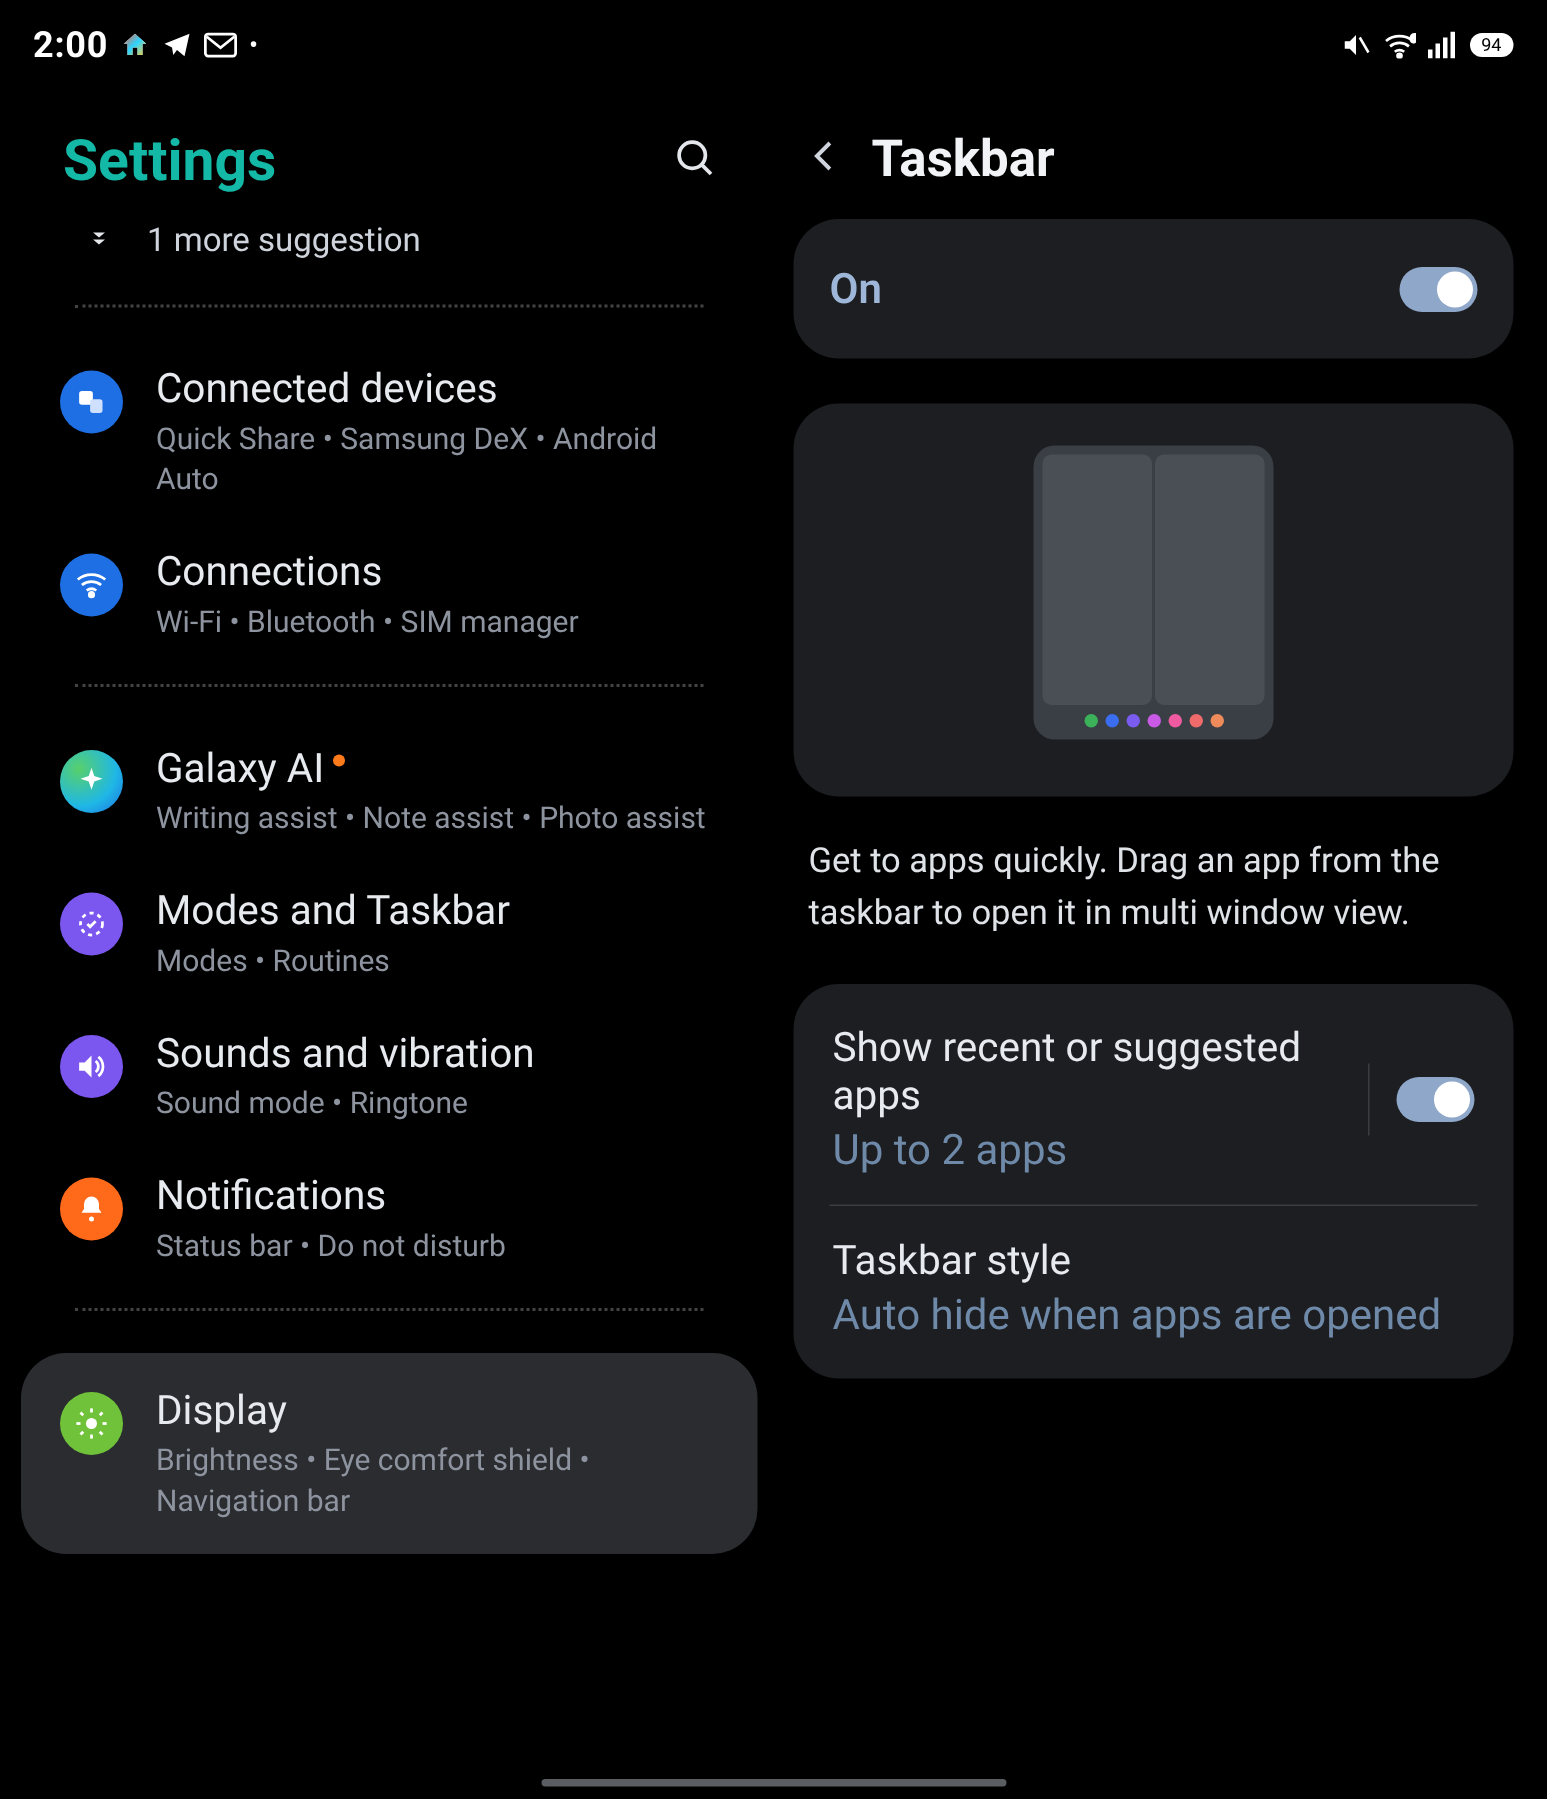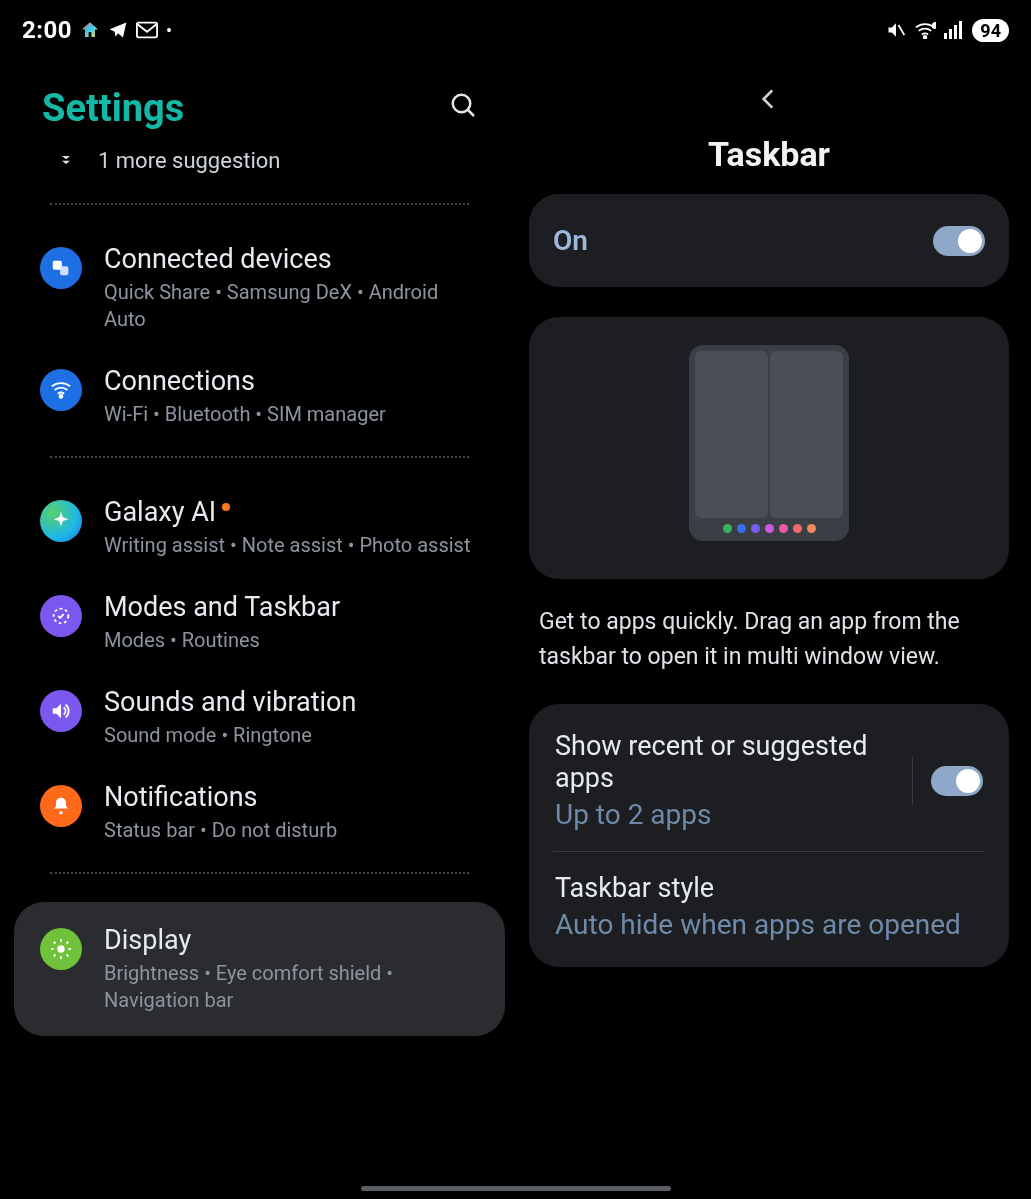--- a/index.html
+++ b/index.html
@@ -17,21 +17,21 @@
     justify-content: space-between;
     align-items: center;
     padding: 8px 22px 4px 22px;
     height: 56px;
   }
   .status-left { display:flex; align-items:center; gap:8px; }
   .status-right { display:flex; align-items:center; gap:8px; }
   .clock { font-size: 24px; font-weight: 700; letter-spacing: 0.5px; color:#fff;}
   .battery-pill {
     background:#fff; color:#000; border-radius:14px;
-    padding:1px 8px; font-weight:700; font-size:18px;
+    padding:1px 8px; font-weight:400; font-size:12px;
   }
   .sbicon { display:inline-flex; }
 
   
   .panes { display:flex; width:100%; height:calc(100% - 56px - 20px); }
   .left  { width: 505px; padding: 0 0 0 14px; display:flex; flex-direction:column; }
   .right { flex:1; padding: 0 22px 0 24px; display:flex; flex-direction:column; }
 
   
   .left-header {
@@ -69,21 +69,21 @@
     background:#2a2c30; border-radius:30px; padding: 22px 30px 22px 26px;
     margin: 6px 0 0 0;
   }
 
   .badge-dot {
     width:8px; height:8px; border-radius:50%; background:#ff7a1a; display:inline-block;
     margin-left:6px; vertical-align: super;
   }
 
   
-  .right-header { display:flex; align-items:center; gap:18px; padding: 30px 8px 20px 8px; flex-direction: column; }
+  .right-header { display:flex; align-items:center; gap:18px; padding: 30px 8px 20px 8px; }
   .right-title  { font-size: 34px; font-weight:700; color:#f1f3f6; }
 
   .card {
     background:#1c1e21; border-radius:30px; padding: 30px 24px;
   }
   .on-row { display:flex; align-items:center; justify-content:space-between; }
   .on-label { font-size:28px; color:#9eb6d8; font-weight:600; }
 
   .toggle {
     width:52px; height:30px; border-radius:16px; background:#8fa7c9;

